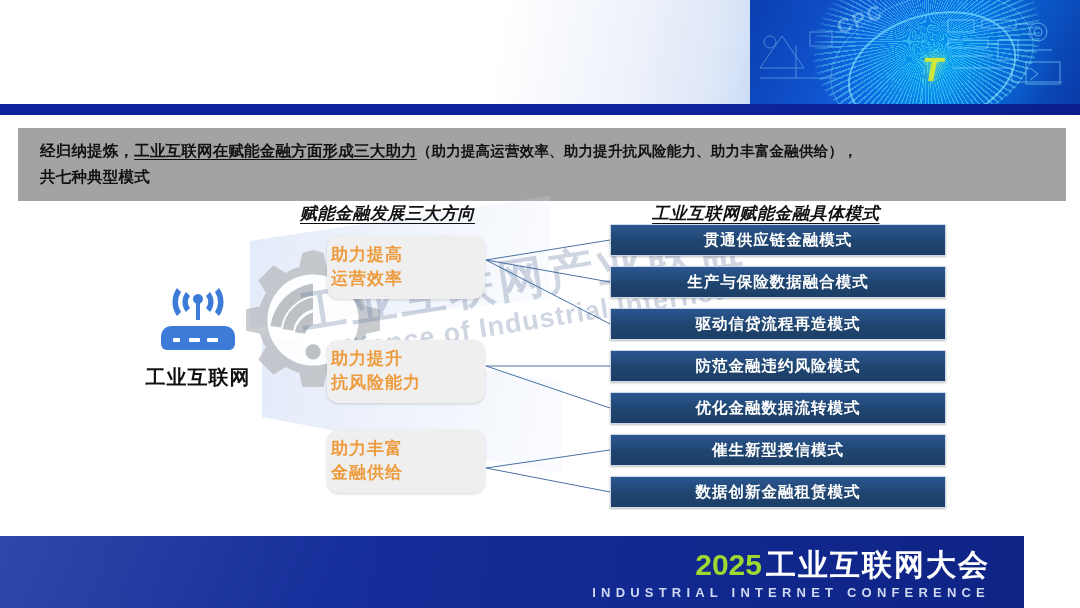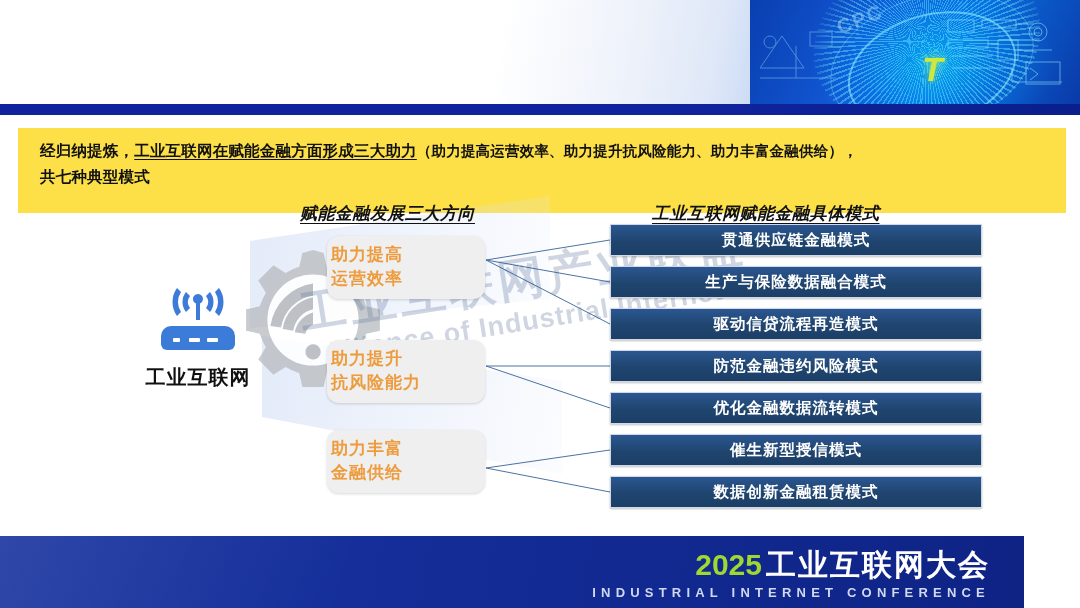--- a/index.html
+++ b/index.html
@@ -118,23 +118,23 @@
     left: 0; top: 104px;
     width: 1080px; height: 11px;
     background: linear-gradient(90deg, #10239e 0%, #10239e 62%, #0a1f8c 100%);
   }
 
   
   #subtitle-box {
     position: absolute;
     left: 18px; top: 128px;
     width: 1048px;
-    padding: 10px 6px 24px 22px;
+    padding: 10px 6px 12px 22px;
     box-sizing: border-box;
-    background: #fde047;
+    background: #a3a3a3;
     color: #111;
   }
   #subtitle-box .line {
     font-size: 15.5px;
     font-weight: bold;
     line-height: 25px;
     letter-spacing: .2px;
   }
   #subtitle-box .ul { text-decoration: underline; text-underline-offset: 3px; }
   #subtitle-box .kai {
@@ -242,21 +242,21 @@
     letter-spacing: 1px;
   }
   #dir-1 { left: 327px; top: 40px; }
   #dir-2 { left: 327px; top: 144px; }
   #dir-3 { left: 327px; top: 234px; }
 
   
   .mode-box {
     position: absolute;
     left: 610px;
-    width: 372px;
+    width: 336px;
     height: 32px;
     box-sizing: border-box;
     background: linear-gradient(180deg, #2b5691 0%, #1f456f 55%, #1c3e66 100%);
     border: 1.5px solid #cfd8e6;
     box-shadow: 0 1px 2px rgba(0,0,0,.25);
     color: #ffffff;
     font-size: 15.5px;
     font-weight: bold;
     letter-spacing: 1px;
     display: flex;

